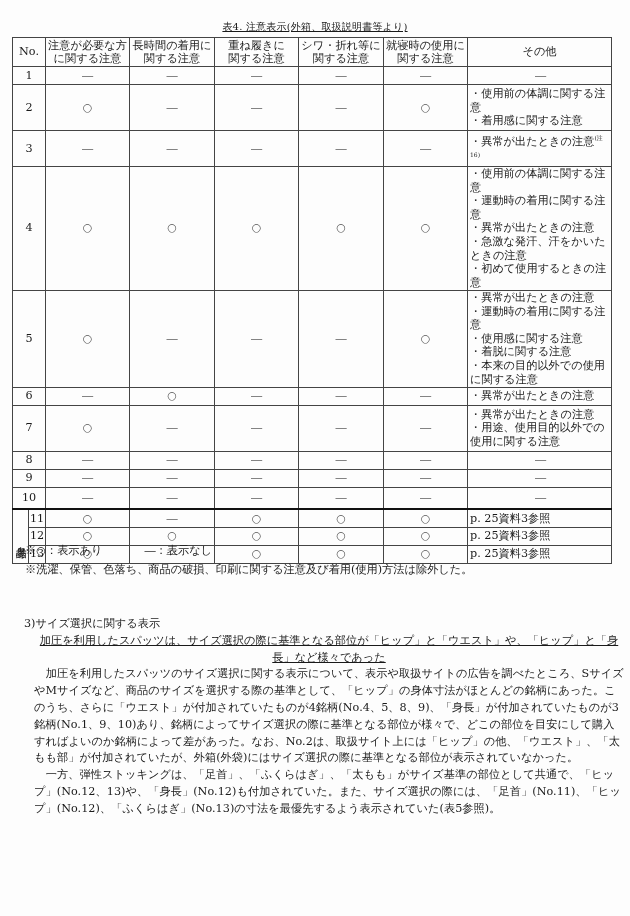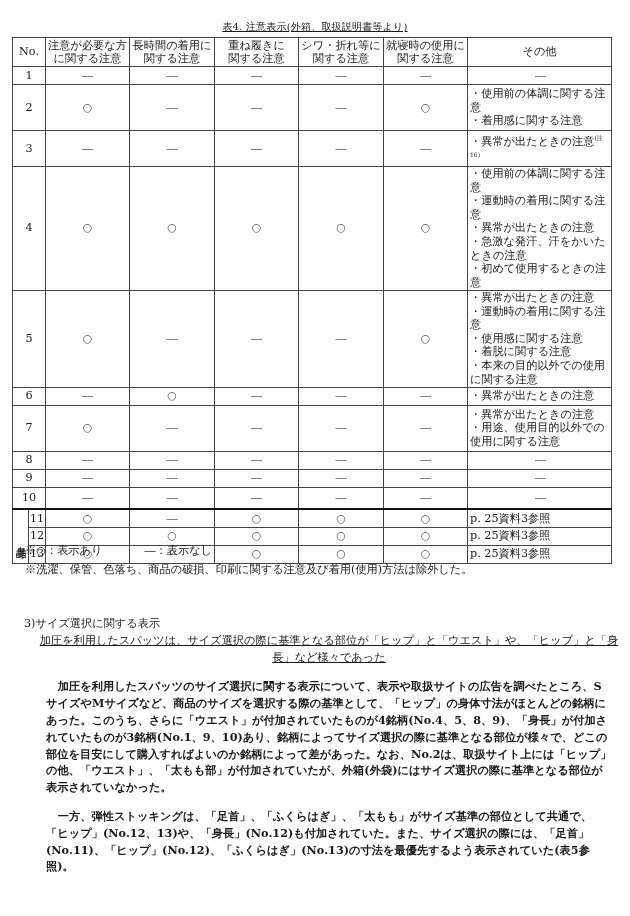--- a/index.html
+++ b/index.html
@@ -26,21 +26,21 @@
   table.t4 td.other { text-align: left; padding-left: 2px; }
   table.t4 td.other .c { text-align: center; display: block; }
   table.t4 tr.thick td { border-top: 2px solid #111; }
   .mark { color: #555; }
   .sup { font-size: 6px; vertical-align: super; }
   .refcell { writing-mode: vertical-rl; font-size: 11px; letter-spacing: 1px; }
   .notes { position: absolute; left: 25px; top: 541px; font-size: 11.2px; line-height: 19px; }
   .section { position: absolute; left: 24px; top: 616px; width: 600px; font-size: 11.2px; line-height: 16.8px; }
   .section .heading { }
   .section .lead { padding-left: 10px; text-decoration: underline; text-align: center; }
-  .section p { margin: 12px; text-indent: 1.05em; padding-left: 10px; letter-spacing: 0.05px; font-weight: bold; }
+  .section p { margin: 0; text-indent: 1.05em; padding-left: 10px; letter-spacing: 0.05px; }
 </style>
 </head>
 <body>
 
 <div class="caption"><span>表4. 注意表示(外箱、取扱説明書等より)</span></div>
 
 <table class="t4">
   <colgroup>
     <col style="width:16px">
       <col style="width:17px">

